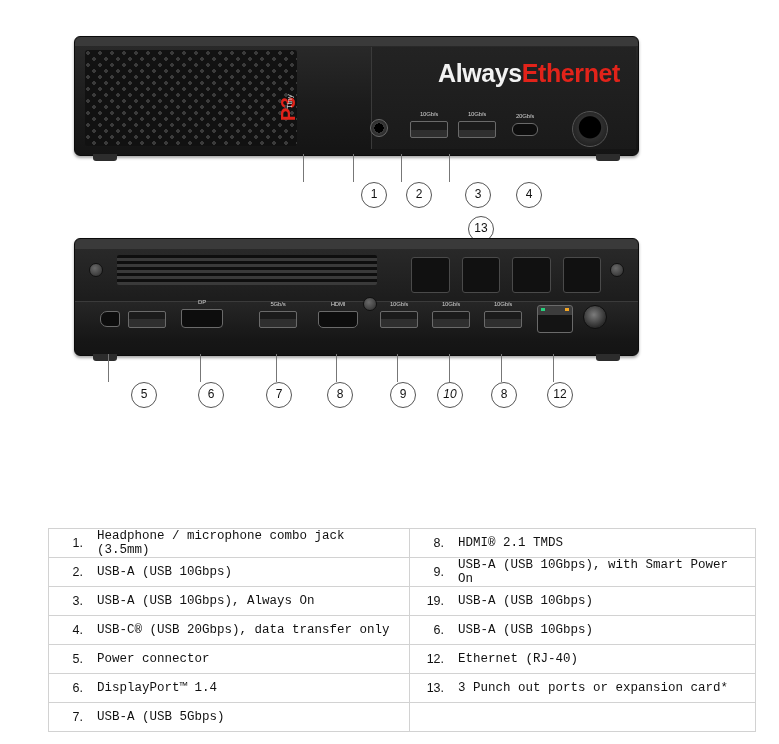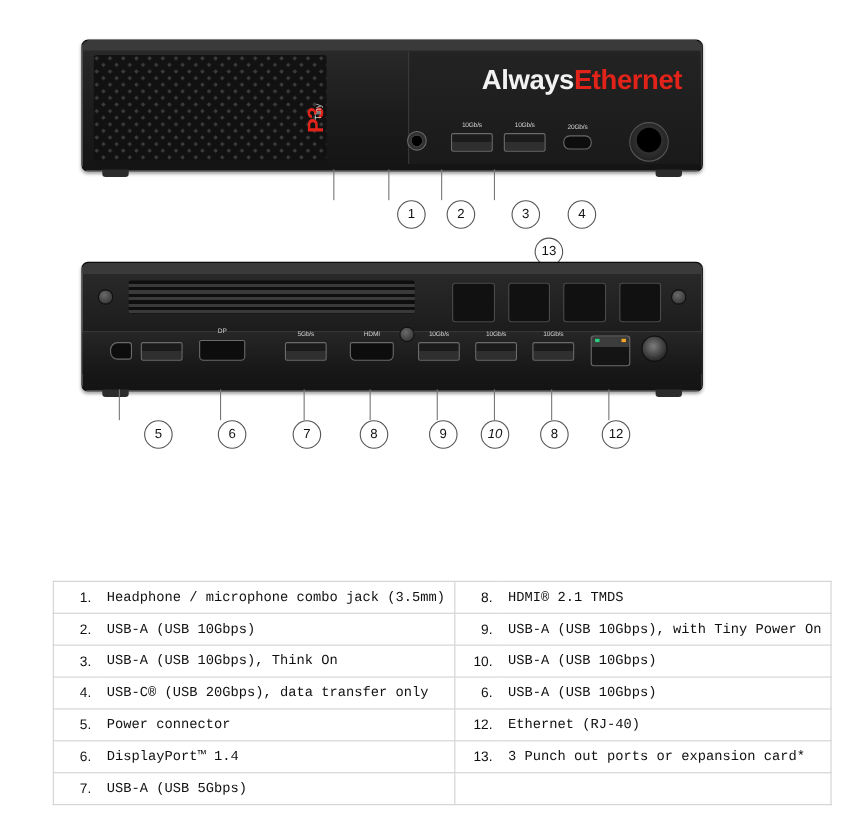--- a/index.html
+++ b/index.html
@@ -286,21 +286,21 @@
 
   <div class="leader" style="left:303px; top:154px; height:28px;"></div>
   <div class="callout" style="left:361px; top:182px;">1</div>
   <div class="leader" style="left:353px; top:154px; height:28px;"></div>
   <div class="callout" style="left:406px; top:182px;">2</div>
   <div class="leader" style="left:401px; top:154px; height:28px;"></div>
   <div class="callout" style="left:465px; top:182px;">3</div>
   <div class="leader" style="left:449px; top:154px; height:28px;"></div>
   <div class="callout" style="left:516px; top:182px;">4</div>
 
-  <div class="callout" style="left:486px; top:216px;">13</div>
+  <div class="callout" style="left:468px; top:216px;">13</div>
   <div class="leader" style="left:482px; top:240px; height:16px;"></div>
 
   <div class="device" id="rear-device">
     <div class="top-lip"></div>
     <div class="rear-vent"></div>
 
     <div class="punch-row">
       <div class="punch"></div>
       <div class="punch"></div>
       <div class="punch"></div>
@@ -366,26 +366,26 @@
     <tr>
       <td class="num">1.</td>
       <td class="txt">Headphone / microphone combo jack (3.5mm)</td>
       <td class="num">8.</td>
       <td class="txt">HDMI® 2.1 TMDS</td>
     </tr>
     <tr>
       <td class="num">2.</td>
       <td class="txt">USB-A (USB 10Gbps)</td>
       <td class="num">9.</td>
-      <td class="txt">USB-A (USB 10Gbps), with Tiny Power On</td>
+      <td class="txt">USB-A (USB 10Gbps), with Smart Power On</td>
     </tr>
     <tr>
       <td class="num">3.</td>
-      <td class="txt">USB-A (USB 10Gbps), Think On</td>
-      <td class="num">10.</td>
+      <td class="txt">USB-A (USB 10Gbps), Always On</td>
+      <td class="num">19.</td>
       <td class="txt">USB-A (USB 10Gbps)</td>
     </tr>
     <tr>
       <td class="num">4.</td>
       <td class="txt">USB-C® (USB 20Gbps), data transfer only</td>
       <td class="num">6.</td>
       <td class="txt">USB-A (USB 10Gbps)</td>
     </tr>
     <tr>
       <td class="num">5.</td>

